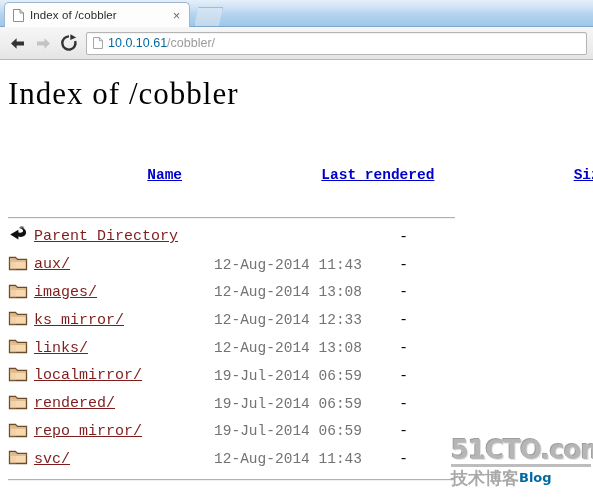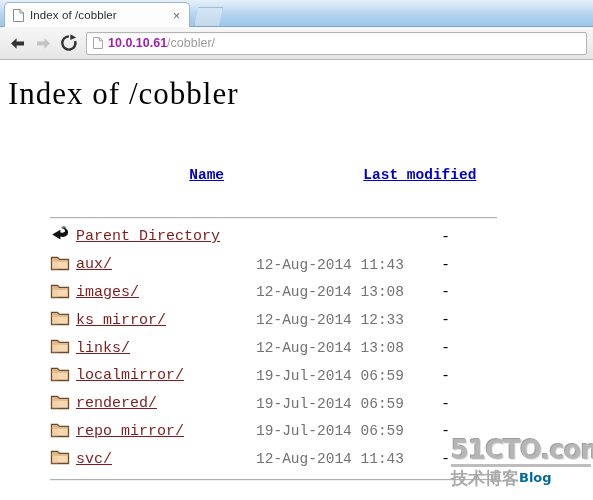--- a/index.html
+++ b/index.html
@@ -147,22 +147,22 @@
     margin-left: 1px;
   }
   .omni-url {
     font-size: 12.5px;
     font-family: "Liberation Sans", sans-serif;
     color: #9b9b9b;
     white-space: nowrap;
     overflow: hidden;
   }
   .omni-url b {
-    color: #a21caf;
-    font-weight: bold;
+    color: #0369a1;
+    font-weight: normal;
   }
 
   
   .docicon-svg { display: block; }
 
   
   .viewport {
     position: relative;
     width: 593px;
     height: 439px;
@@ -185,21 +185,20 @@
     margin: 16px 0 0 8px;
     letter-spacing: 1px;
     white-space: pre;
   }
 
   .listing {
     margin-top: 23px;
     font-family: "Liberation Mono", "DejaVu Sans Mono", monospace;
     font-size: 14.5px;
     color: #000;
-    padding-left: 42px;
   }
 
   table.idx {
     border-collapse: collapse;
     margin-left: 8px;
   }
   table.idx td, table.idx th {
     padding: 0;
     vertical-align: middle;
     white-space: pre;
@@ -370,21 +369,21 @@
 
       <div class="listing">
         <table class="idx">
           <thead>
             <tr>
               <th class="col-icon"></th>
               <th class="col-name">
                 <a class="hdr" href="#">Name</a>
               </th>
               <th class="col-mod">
-                <a class="hdr" href="#">Last modified</a>
+                <a class="hdr" href="#">Last rendered</a>
               </th>
               <th class="col-size">
                 <a class="hdr" href="#">Size</a>
               </th>
 
             </tr>
           </thead>
         </table>
 
         <hr class="rule top">

